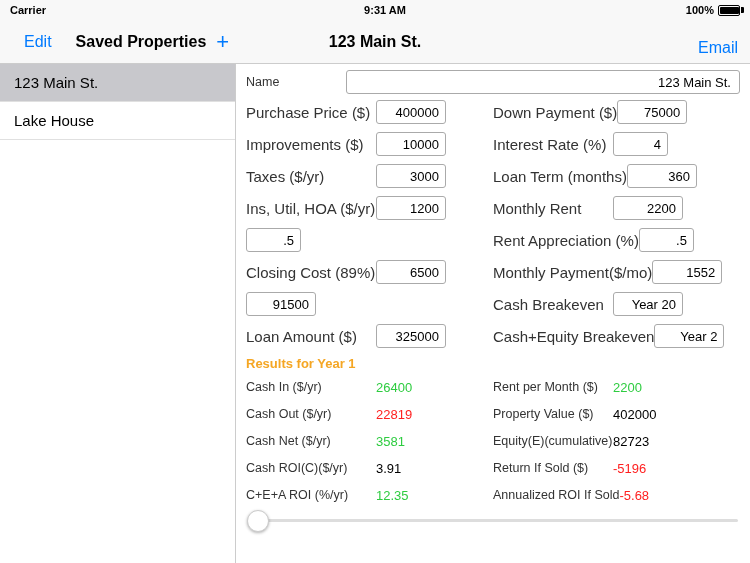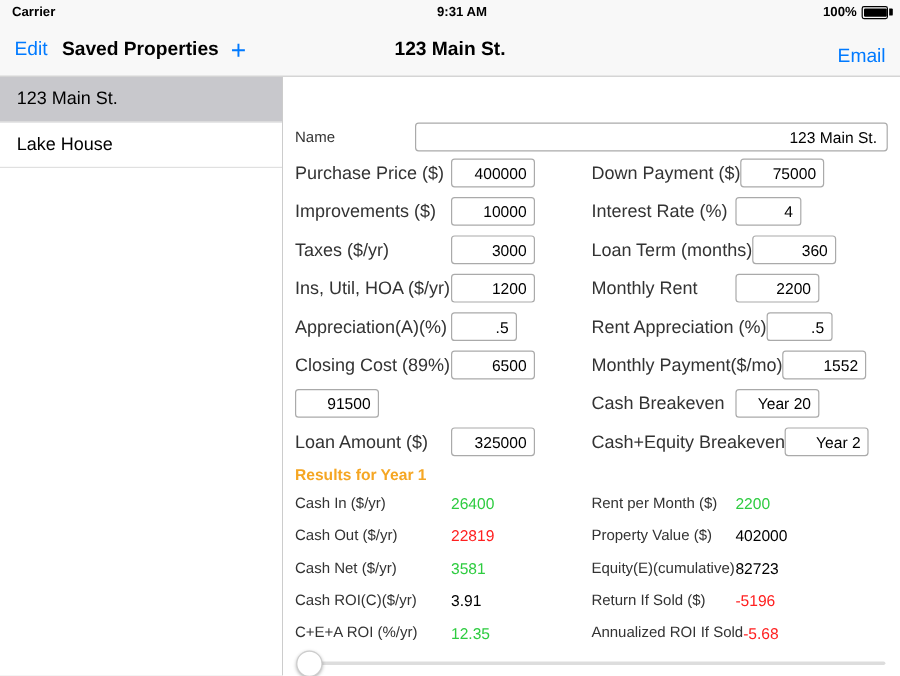--- a/index.html
+++ b/index.html
@@ -53,21 +53,21 @@
       position: absolute;
       right: 0;
       display: flex;
       align-items: center;
       height: 44px;
       padding-right: 12px;
     }
     .nav-edit-btn {
       color: #007aff;
       font-size: 16px;
-      padding: 0 12px;
+      padding: 0 24px;
       cursor: pointer;
       text-align: center;
     }
     .nav-title-left {
       font-size: 16px;
       font-weight: 600;
       color: #000;
     }
     .nav-title-center {
       font-size: 16px;
@@ -121,21 +121,20 @@
     .content {
       flex: 1;
       background: #fff;
       overflow-y: auto;
       padding: 6px 10px;
     }
 
     
     .form-section {
       width: 100%;
-      margin-top: 32px;
     }
     .form-row {
       display: flex;
       align-items: center;
       margin-bottom: 4px;
       min-height: 28px;
     }
     .form-col {
       display: flex;
       align-items: center;
@@ -359,21 +358,20 @@
           <div class="field-value">1200</div>
         </div>
         <div class="form-col">
           <span class="field-label" style="min-width:120px">Monthly Rent</span>
           <div class="field-value">2200</div>
         </div>
       </div>
 
       <div class="form-row">
         <div class="form-col">
-          <span class="field-label">Appreciation(A)(%)</span>
           <div class="field-value small">.5</div>
         </div>
         <div class="form-col">
           <span class="field-label" style="min-width:120px">Rent Appreciation (%)</span>
           <div class="field-value small">.5</div>
         </div>
       </div>
 
       <div class="form-row">
         <div class="form-col">

